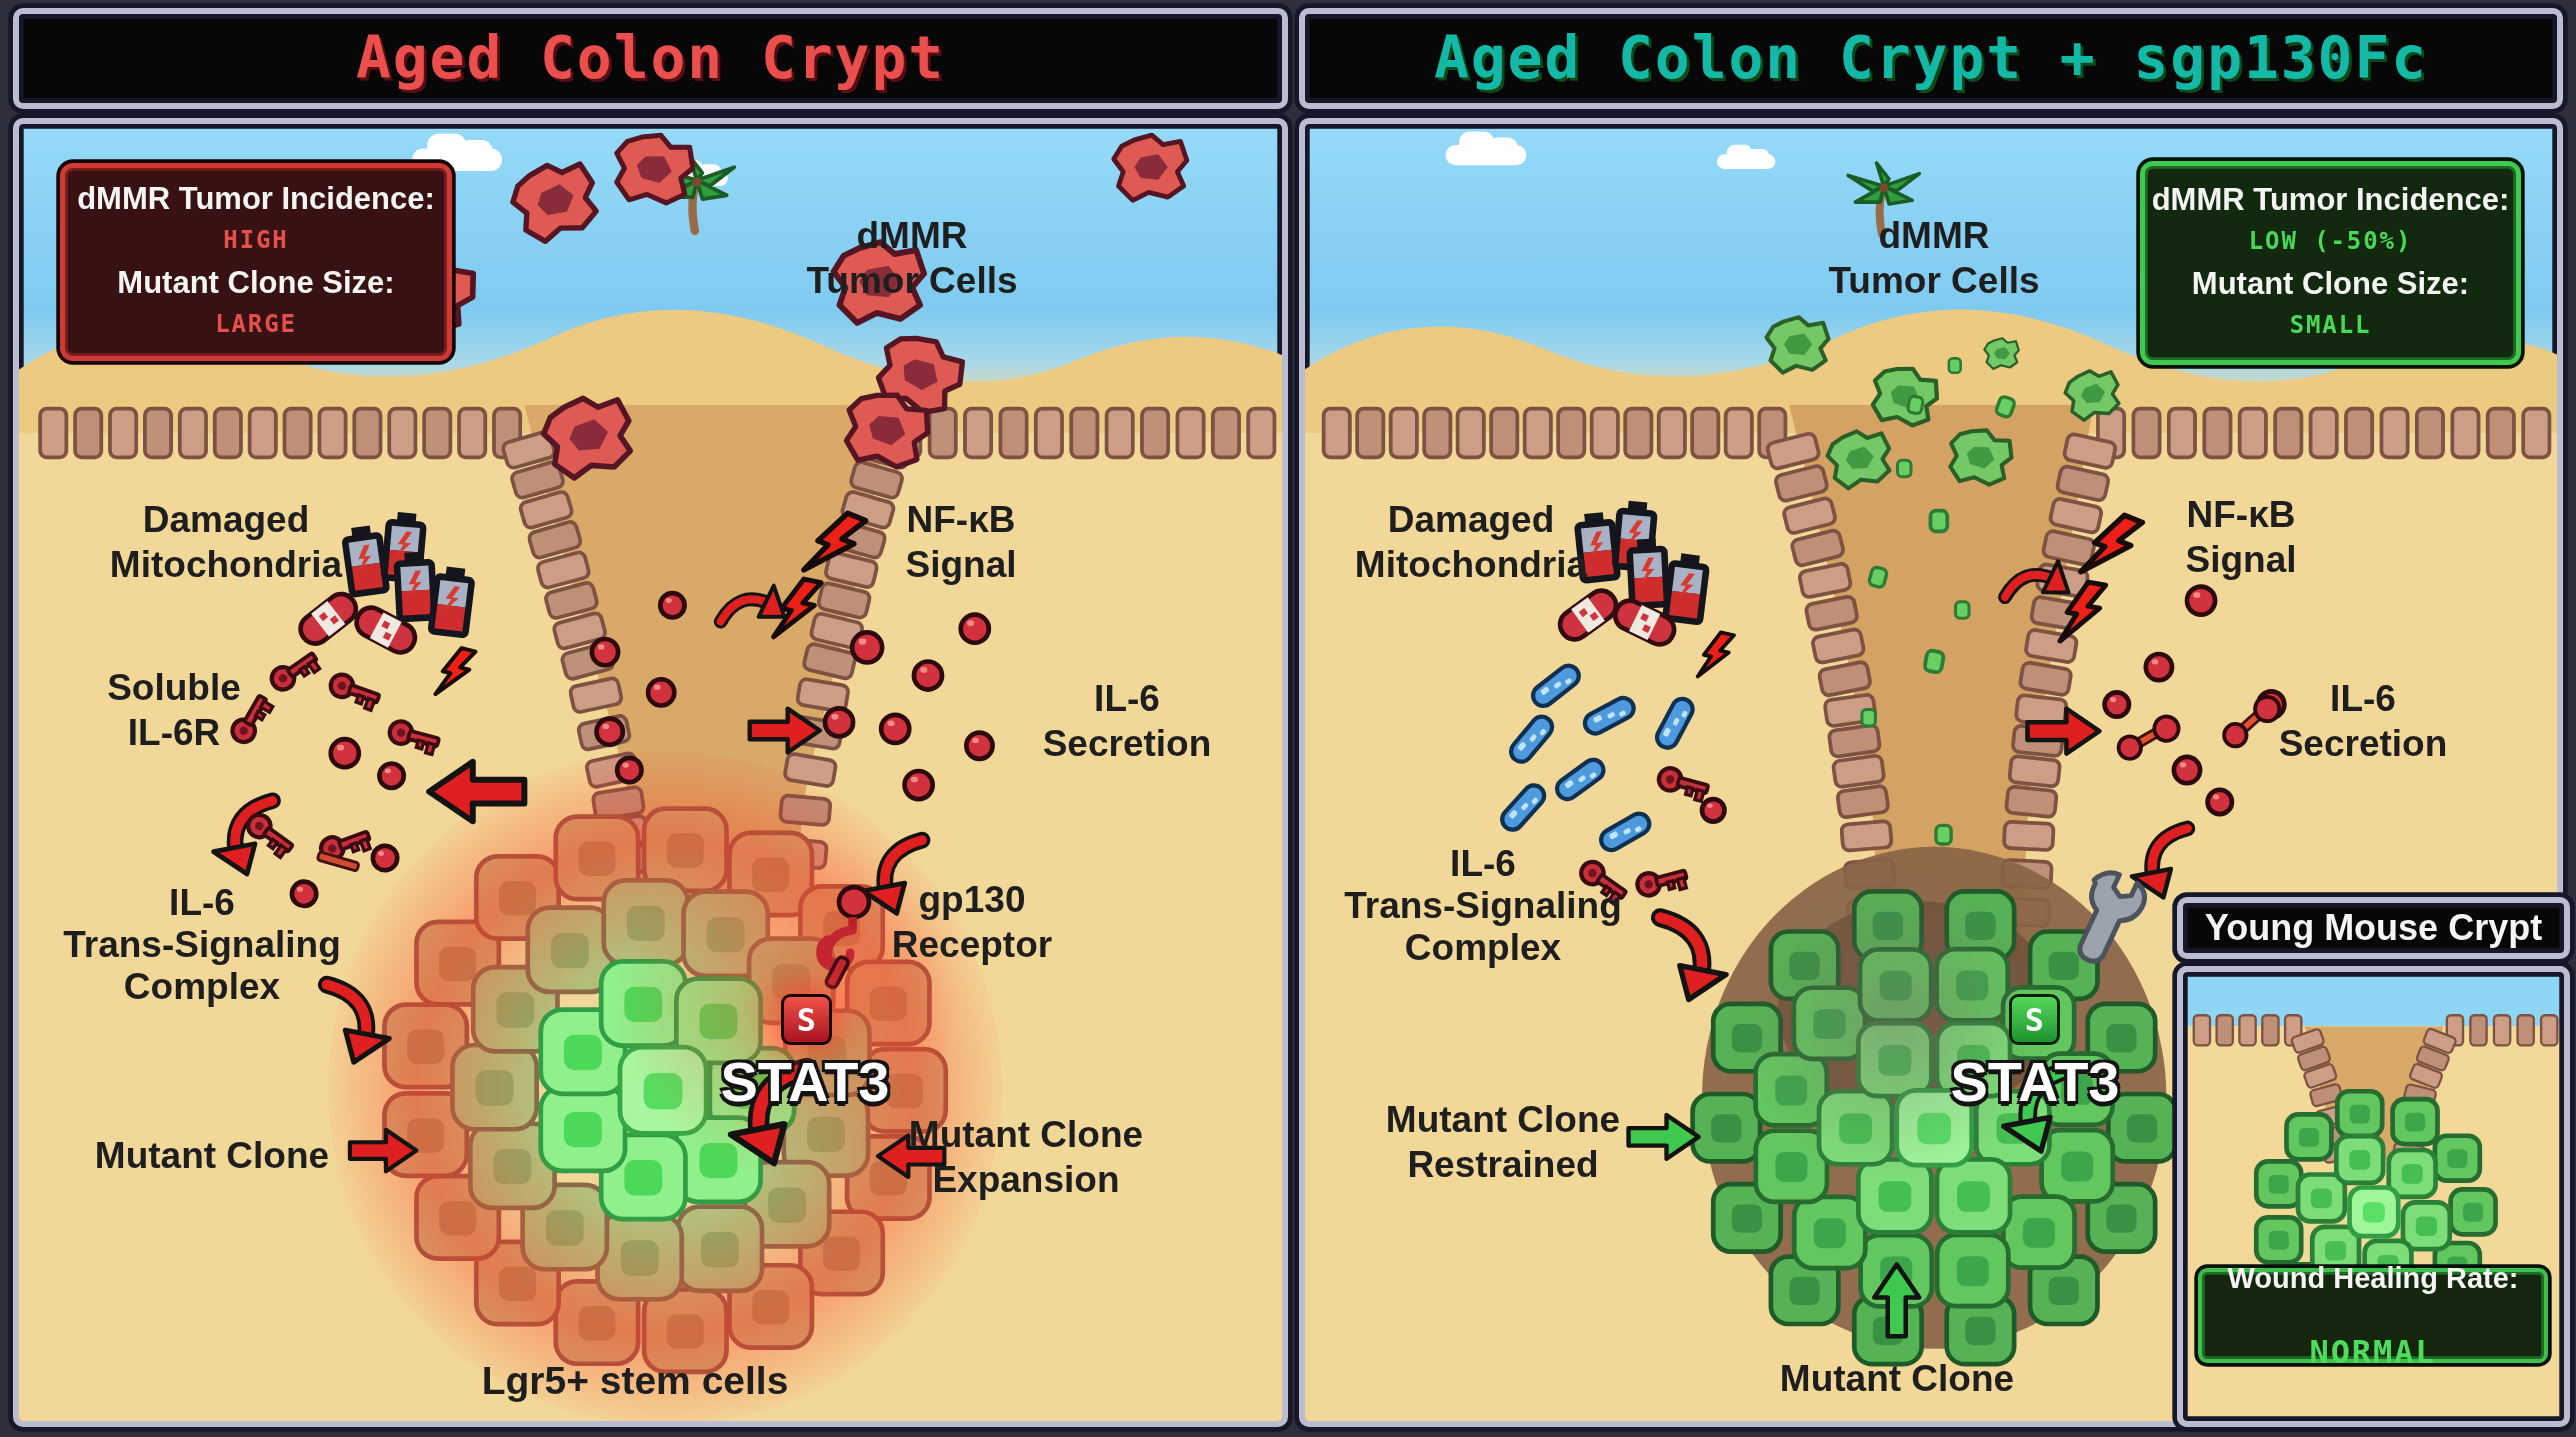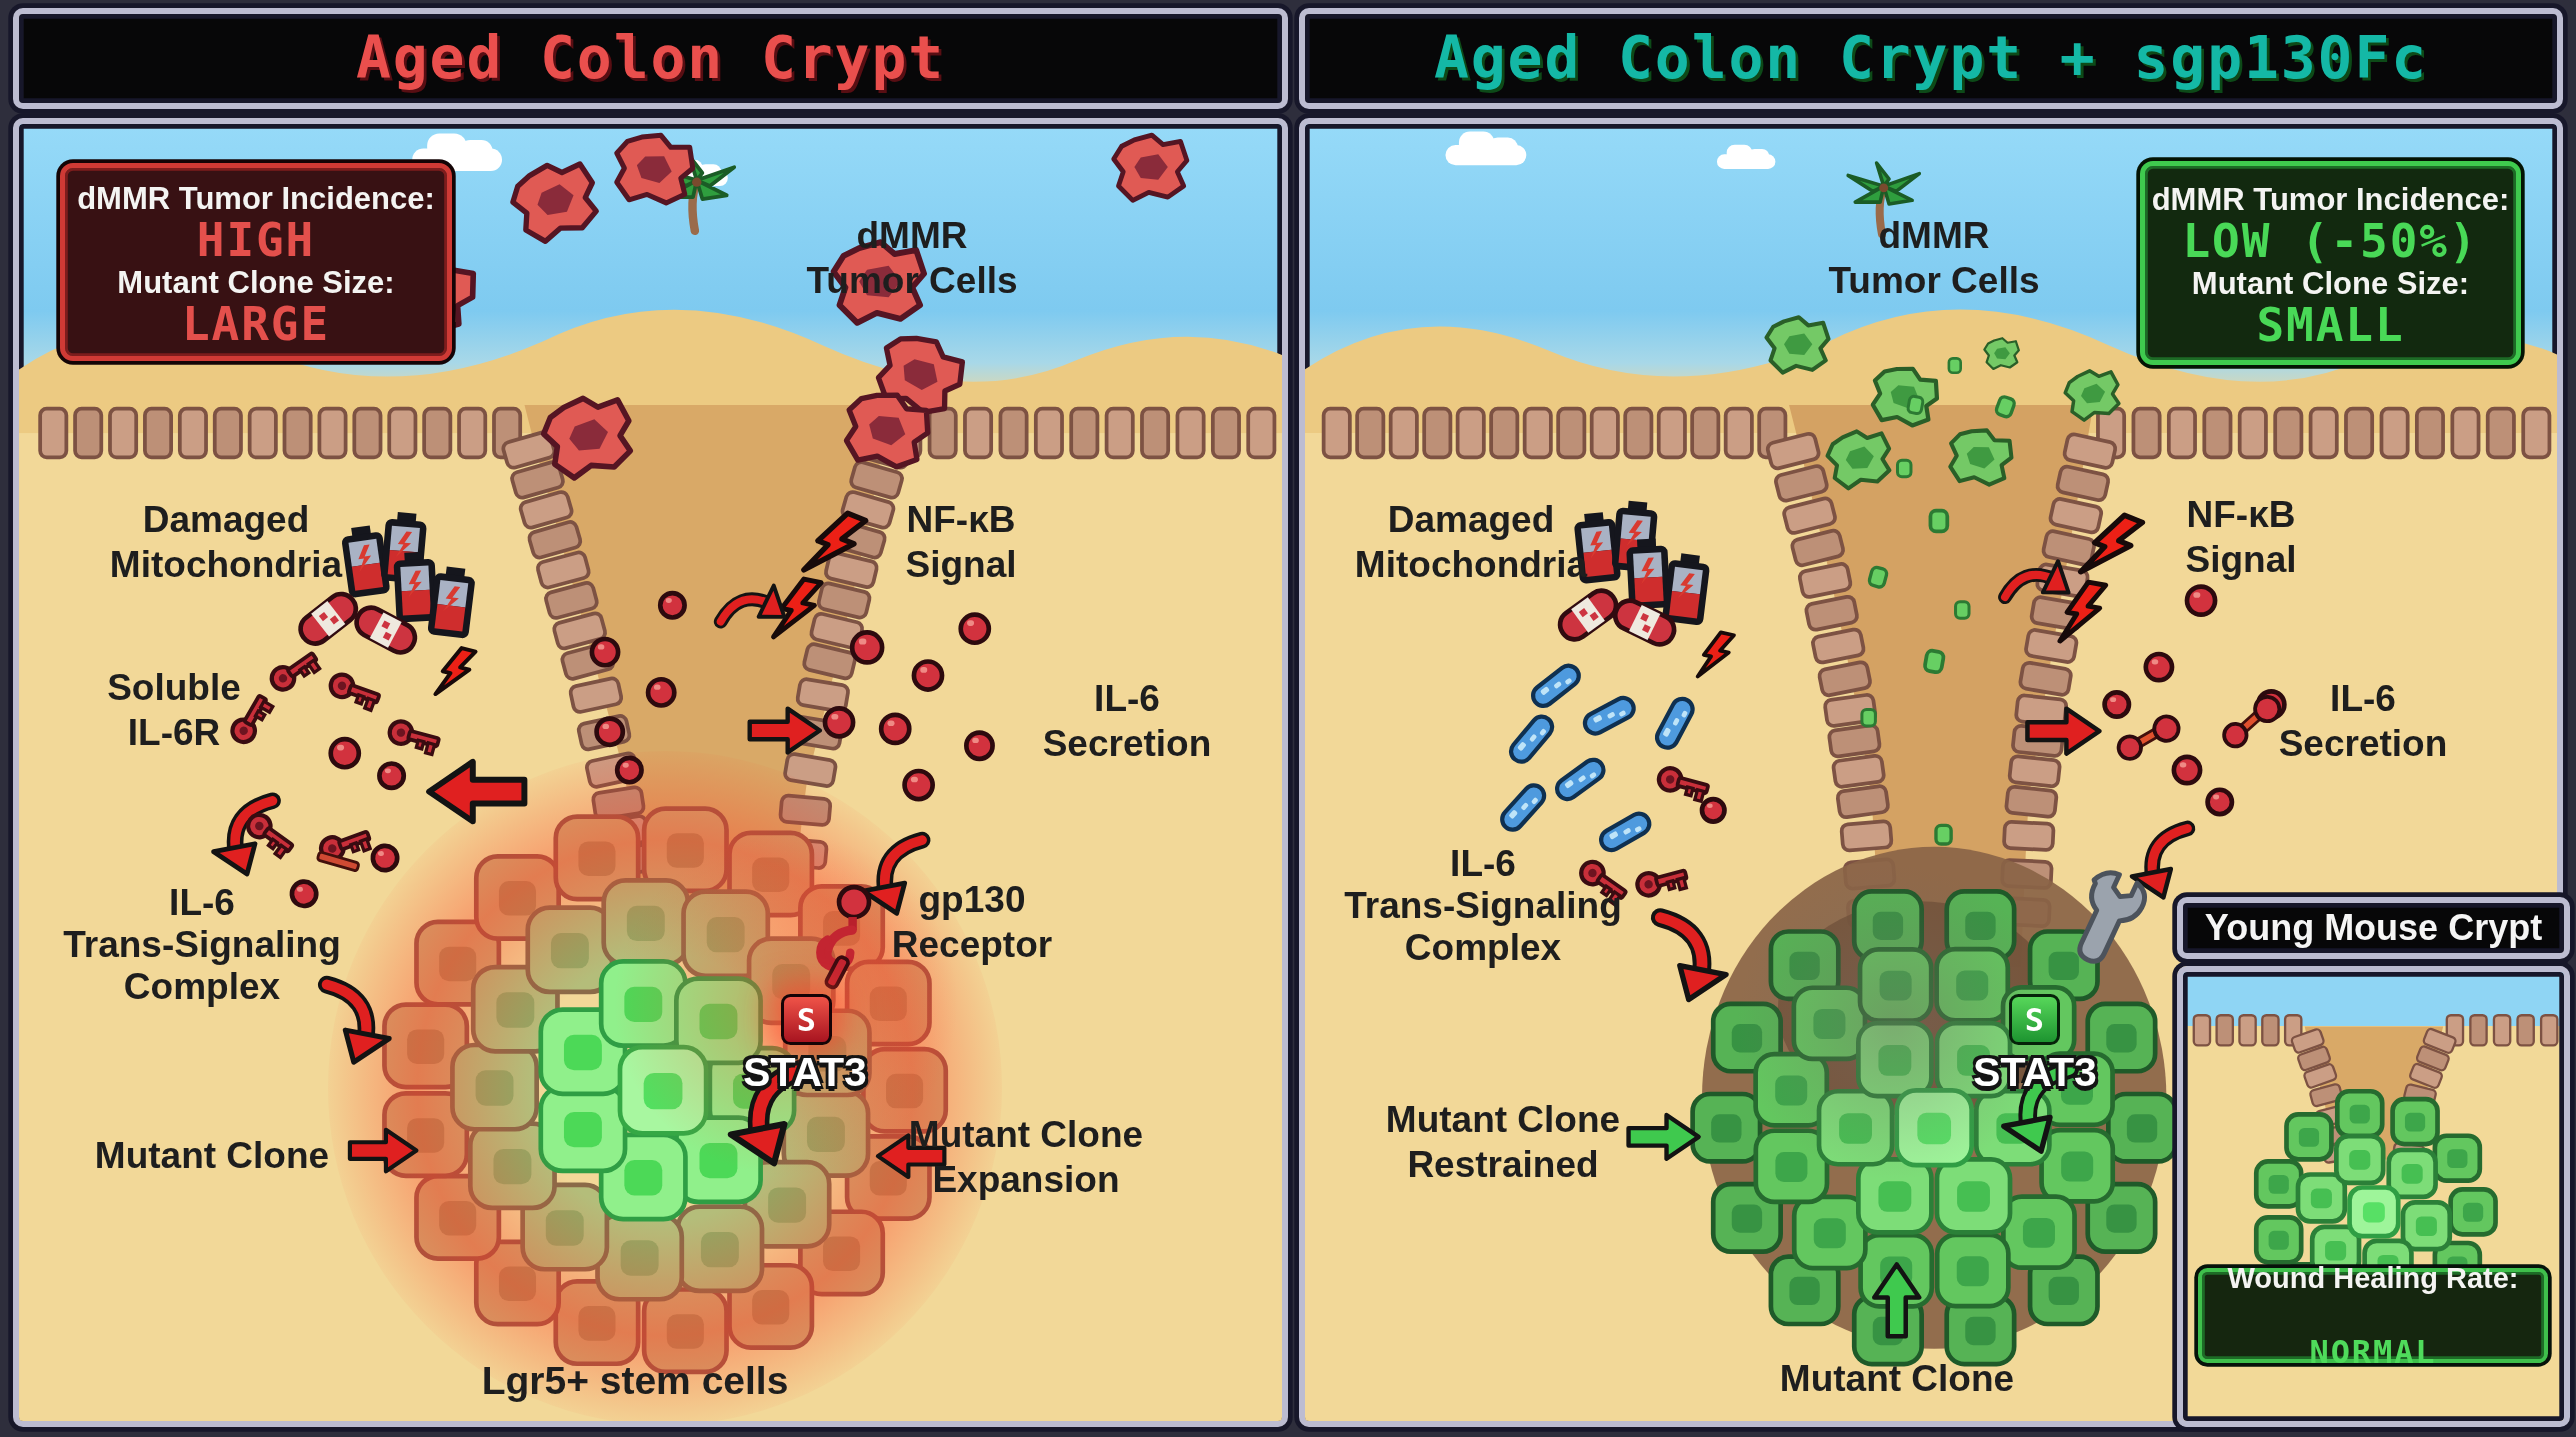--- a/index.html
+++ b/index.html
@@ -16,29 +16,29 @@
   .scene{position:absolute;left:0;top:0;}
   .glow{position:absolute;pointer-events:none;border-radius:50%;}
   .lbl{position:absolute;transform:translateX(-50%);display:flex;flex-direction:column;align-items:center;
        font-weight:700;font-size:37px;line-height:45px;color:#1e1e1e;white-space:nowrap;text-align:center;}
   .lbl.tight{line-height:42px;}
   .info{position:absolute;border-radius:13px;display:flex;flex-direction:column;align-items:center;justify-content:center;
         text-align:center;box-sizing:border-box;padding:7.5px 5.6px;}
   .info.redbox{background:#381113;border:5.6px solid #cf3a35;box-shadow:0 0 0 3.7px #140406, inset 0 0 0 2.8px #7d1d1d;}
   .info.greenbox{background:#12290f;border:5.6px solid #3fca4e;box-shadow:0 0 0 3.7px #041404, inset 0 0 0 2.8px #1d6b26;}
   .info .w{color:#f4f4f2;font-weight:700;font-size:31px;line-height:41px;white-space:nowrap;}
-  .info .v{font-family:"DejaVu Sans Mono",monospace;font-weight:700;font-size:46px;line-height:43px;letter-spacing:1.9px;white-space:nowrap;}
+  .info .v{font-family:"DejaVu Sans Mono",monospace;font-weight:700;font-size:24px;line-height:43px;letter-spacing:1.9px;white-space:nowrap;}
   .info .vr{color:#e4504c;}
   .info .vg{color:#49d957;}
   .badge{position:absolute;width:45px;height:45px;border-radius:9.4px;border:3.7px solid #160306;z-index:3;
          display:flex;align-items:center;justify-content:center;
          font-family:"DejaVu Sans Mono",monospace;font-weight:700;font-size:32px;color:#fff;}
   .badge.redS{background:linear-gradient(#ef5348,#a81420);box-shadow:0 0 28px 11.2px rgba(255,60,40,.55);}
   .badge.greenS{background:linear-gradient(#57d75a,#1d9430);border-color:#06230a;}
-  .stat3txt{position:absolute;transform:translateX(-50%);font-weight:700;font-size:41px;color:#fff;z-index:3;
+  .stat3txt{position:absolute;transform:translateX(-50%);font-weight:700;font-size:56px;color:#fff;z-index:3;
             text-shadow:-2.8px -2.8px 0 #141414,2.8px -2.8px 0 #141414,-2.8px 2.8px 0 #141414,2.8px 2.8px 0 #141414,0 4.7px 0 #141414;}
   .young-titlebox{position:absolute;background:#070708;display:flex;align-items:center;justify-content:center;z-index:6;}
   .young-title{color:#f5f5f5;font-weight:700;font-size:36px;white-space:nowrap;}
   .woundbox{position:absolute;border-radius:9.4px;background:#15260f;border:4.7px solid #3fbf4c;
             box-shadow:0 0 0 3.7px #06120a, inset 0 0 0 2.8px #1d6b26;
             display:flex;flex-direction:column;align-items:center;justify-content:center;box-sizing:border-box;}
   .woundbox .w{color:#f4f4f2;font-weight:700;font-size:29px;line-height:37px;white-space:nowrap;}
   .woundbox .v{font-family:"DejaVu Sans Mono",monospace;font-weight:700;font-size:32px;color:#4fdb5b;letter-spacing:1.9px;}
 </style>
 </head>

